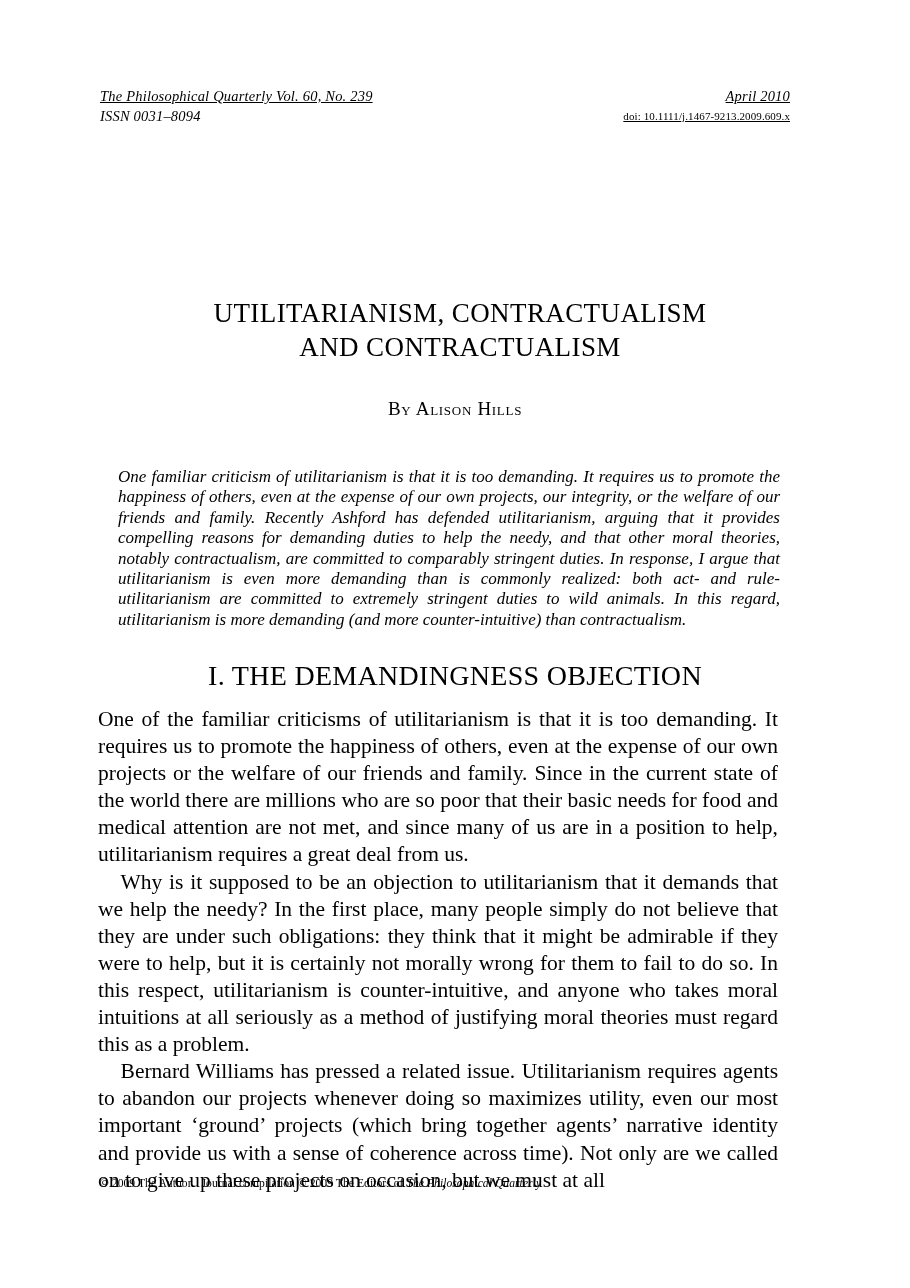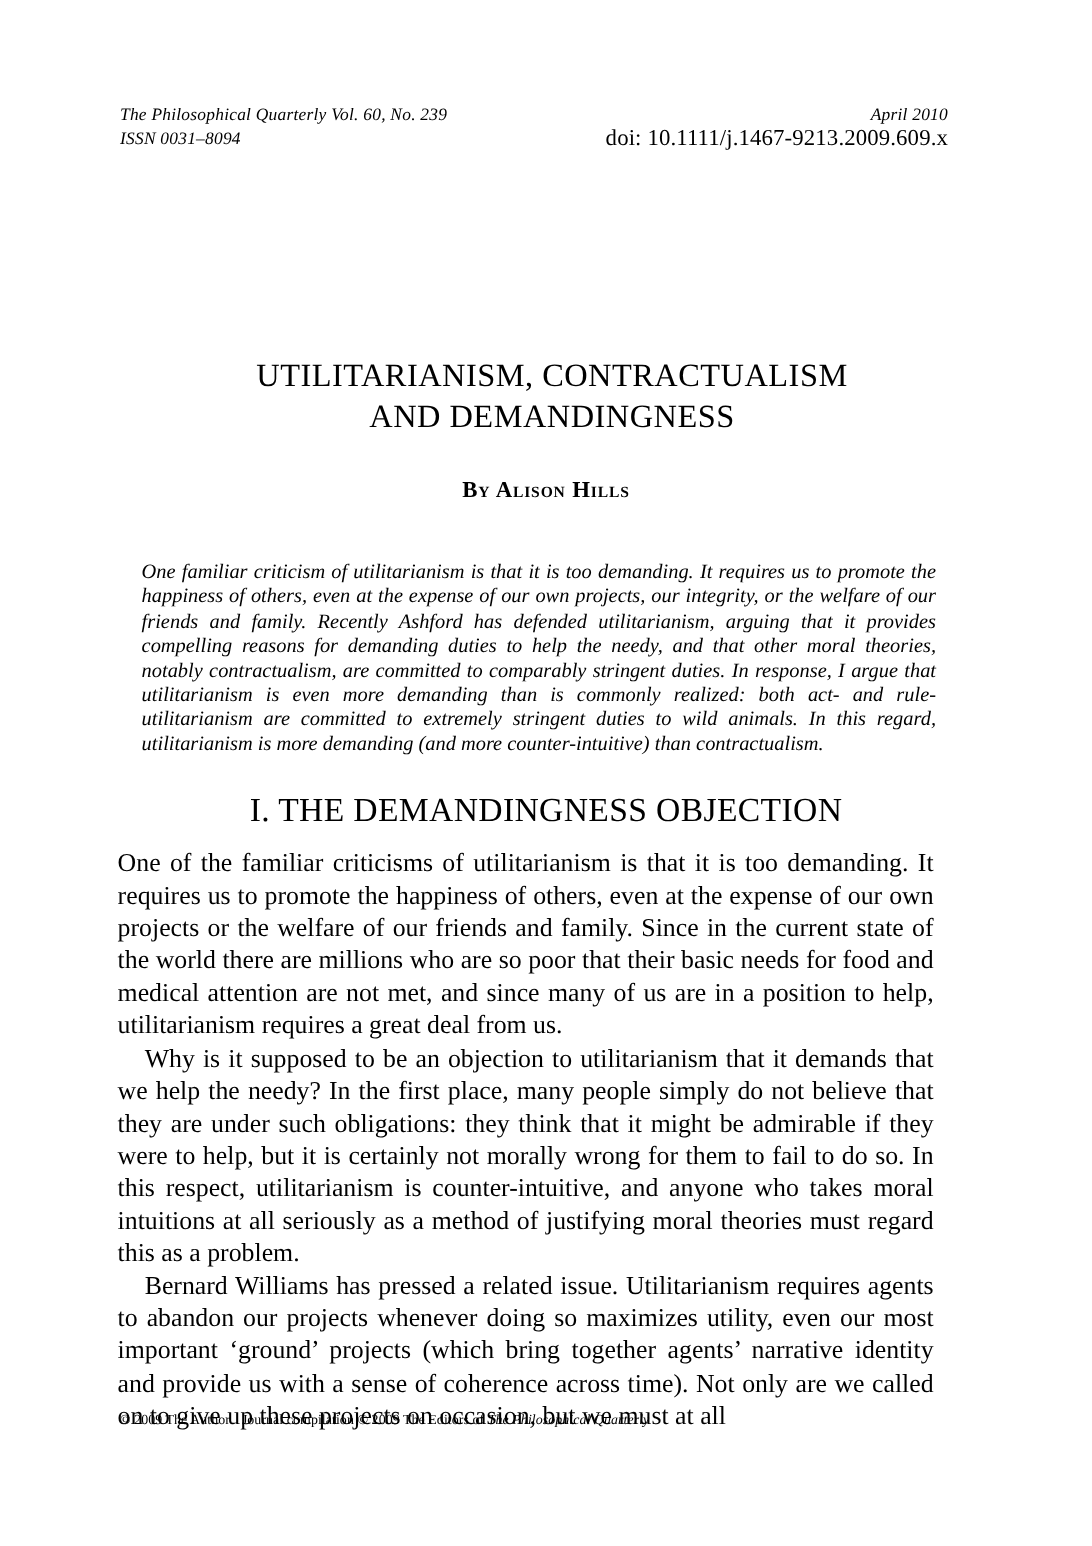--- a/index.html
+++ b/index.html
@@ -28,29 +28,30 @@
     width: 690px;
   }
   .rh-row {
     display: flex;
     justify-content: space-between;
     align-items: center;
     font-style: italic;
     font-size: 14.5px;
     line-height: 20px;
     letter-spacing: 0.2px;
+    text-decoration: underline;
   }
   .rh-left { white-space: nowrap; }
   .rh-right { white-space: nowrap; }
   .rh-row.doi-row {
     justify-content: flex-end;
     font-style: normal;
   }
   .doi {
-    font-size: 19px;
+    font-size: 11px;
     letter-spacing: 0.1px;
     white-space: nowrap;
   }
 
   
   .title {
     position: absolute;
     left: 0;
     right: 0;
     top: 296px;
@@ -67,21 +68,21 @@
   .byline {
     position: absolute;
     left: 0;
     right: 0;
     top: 398px;
     text-align: center;
     font-size: 19px;
     font-variant: small-caps;
     letter-spacing: 0.7px;
     margin: 0;
-    font-weight: bold;
+    font-weight: normal;
   }
 
   
   .abstract {
     position: absolute;
     left: 118px;
     top: 467px;
     width: 662px;
     font-style: italic;
     font-size: 17px;
@@ -150,21 +151,21 @@
       <span class="rh-right">April 2010</span>
     </div>
     <div class="rh-row doi-row">
       <span class="rh-left" style="font-style:italic;position:absolute;left:0;">ISSN 0031–8094</span>
       <span class="doi">doi: 10.1111/j.1467-9213.2009.609.x</span>
     </div>
   </div>
 
   <h1 class="title">
     <span class="line">UTILITARIANISM, CONTRACTUALISM</span>
-    <span class="line">AND DEMANDINGNESS</span>
+    <span class="line">AND CONTRACTUALISM</span>
   </h1>
 
   <h2 class="byline">By Alison Hills</h2>
 
   <p class="abstract">One familiar criticism of utilitarianism is that it is too demanding. It requires us to promote the happiness of others, even at the expense of our own projects, our integrity, or the welfare of our friends and family. Recently Ashford has defended utilitarianism, arguing that it provides compelling reasons for demanding duties to help the needy, and that other moral theories, notably contractualism, are committed to comparably stringent duties. In response, I argue that utilitarianism is even more demanding than is commonly realized: both act- and rule-utilitarianism are committed to extremely stringent duties to wild animals. In this regard, utilitarianism is more demanding (and more counter-intuitive) than contractualism.</p>
 
   <h3 class="section-heading">I. THE DEMANDINGNESS OBJECTION</h3>
 
   <div class="body">
     <p>One of the familiar criticisms of utilitarianism is that it is too demanding. It requires us to promote the happiness of others, even at the expense of our own projects or the welfare of our friends and family. Since in the current state of the world there are millions who are so poor that their basic needs for food and medical attention are not met, and since many of us are in a position to help, utilitarianism requires a great deal from us.</p>

